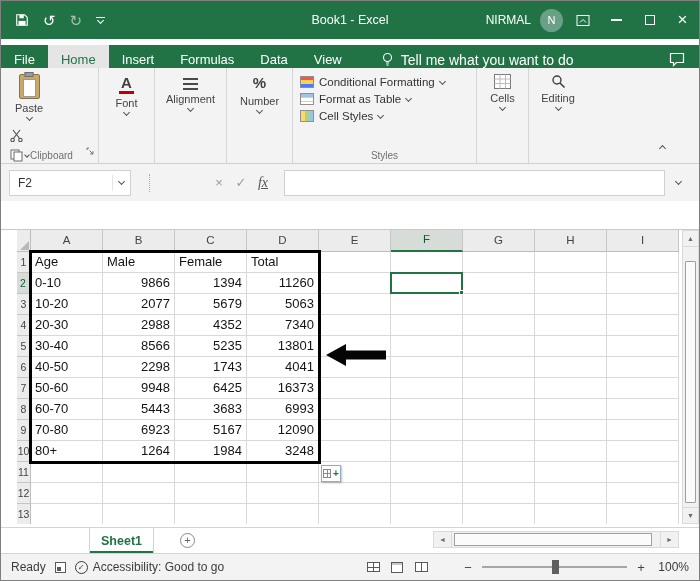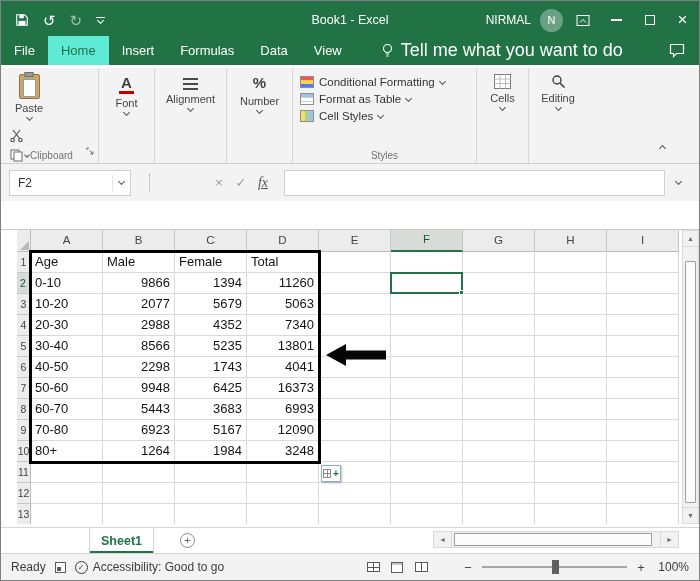--- a/index.html
+++ b/index.html
@@ -16,24 +16,24 @@
 .qbar{width:9px;height:1.5px;background:#fff;}
 .titletext{position:absolute;left:50%;transform:translateX(-50%);font-size:12.5px;white-space:nowrap;}
 .tright{margin-left:auto;display:flex;align-items:center;}
 .user{font-size:12px;margin-right:9px;}
 .avatar{width:23px;height:23px;border-radius:50%;background:#6aa186;color:#fff;display:flex;align-items:center;justify-content:center;font-size:11px;margin-right:13px;}
 .winbtn{width:33px;height:38px;display:flex;align-items:center;justify-content:center;color:#fff;font-size:17px;}
 .minbar{width:11px;height:2px;background:#fff;}
 .maxbox{width:10px;height:10px;border:1.5px solid #fff;}
 
 
-.tabsrow{position:absolute;top:35px;left:0;right:0;height:29px;background:#217346;display:flex;align-items:stretch;color:#fff;}
+.tabsrow{position:absolute;top:44px;left:0;right:0;height:29px;background:#217346;display:flex;align-items:stretch;color:#fff;}
 .rtab{padding:0 13px;line-height:29px;font-size:13px;white-space:nowrap;}
-.rtab.active{background:#5eead4;color:#217346;}
-.tellme{display:flex;align-items:center;gap:7px;margin-left:26px;font-size:18px;white-space:nowrap;}
+.rtab.active{background:#e5e5e5;color:#217346;}
+.tellme{display:flex;align-items:center;gap:7px;margin-left:26px;font-size:14px;white-space:nowrap;}
 .comments{margin-left:auto;margin-right:14px;display:flex;align-items:center;}
 
 
 .ribbon{position:absolute;top:67px;left:0;right:0;height:96px;background:#f3f3f3;border-bottom:1px solid #d0d0d0;display:flex;padding-left:4px;}
 .grp{position:relative;border-right:1px solid #d6d6d6;height:100%;}
 .g-clip{width:94px;}.g-font{width:56px;}.g-align{width:72px;}.g-num{width:66px;}
 .g-styles{width:184px;}.g-cells{width:52px;}.g-edit{width:58px;}
 .grplabel{position:absolute;bottom:2px;left:0;right:0;text-align:center;font-size:10px;color:#707070;}
 .bigbtn{display:flex;flex-direction:column;align-items:center;padding-top:6px;gap:3px;font-size:11px;color:#444;}
 .clipinner{display:flex;flex-direction:column;}

